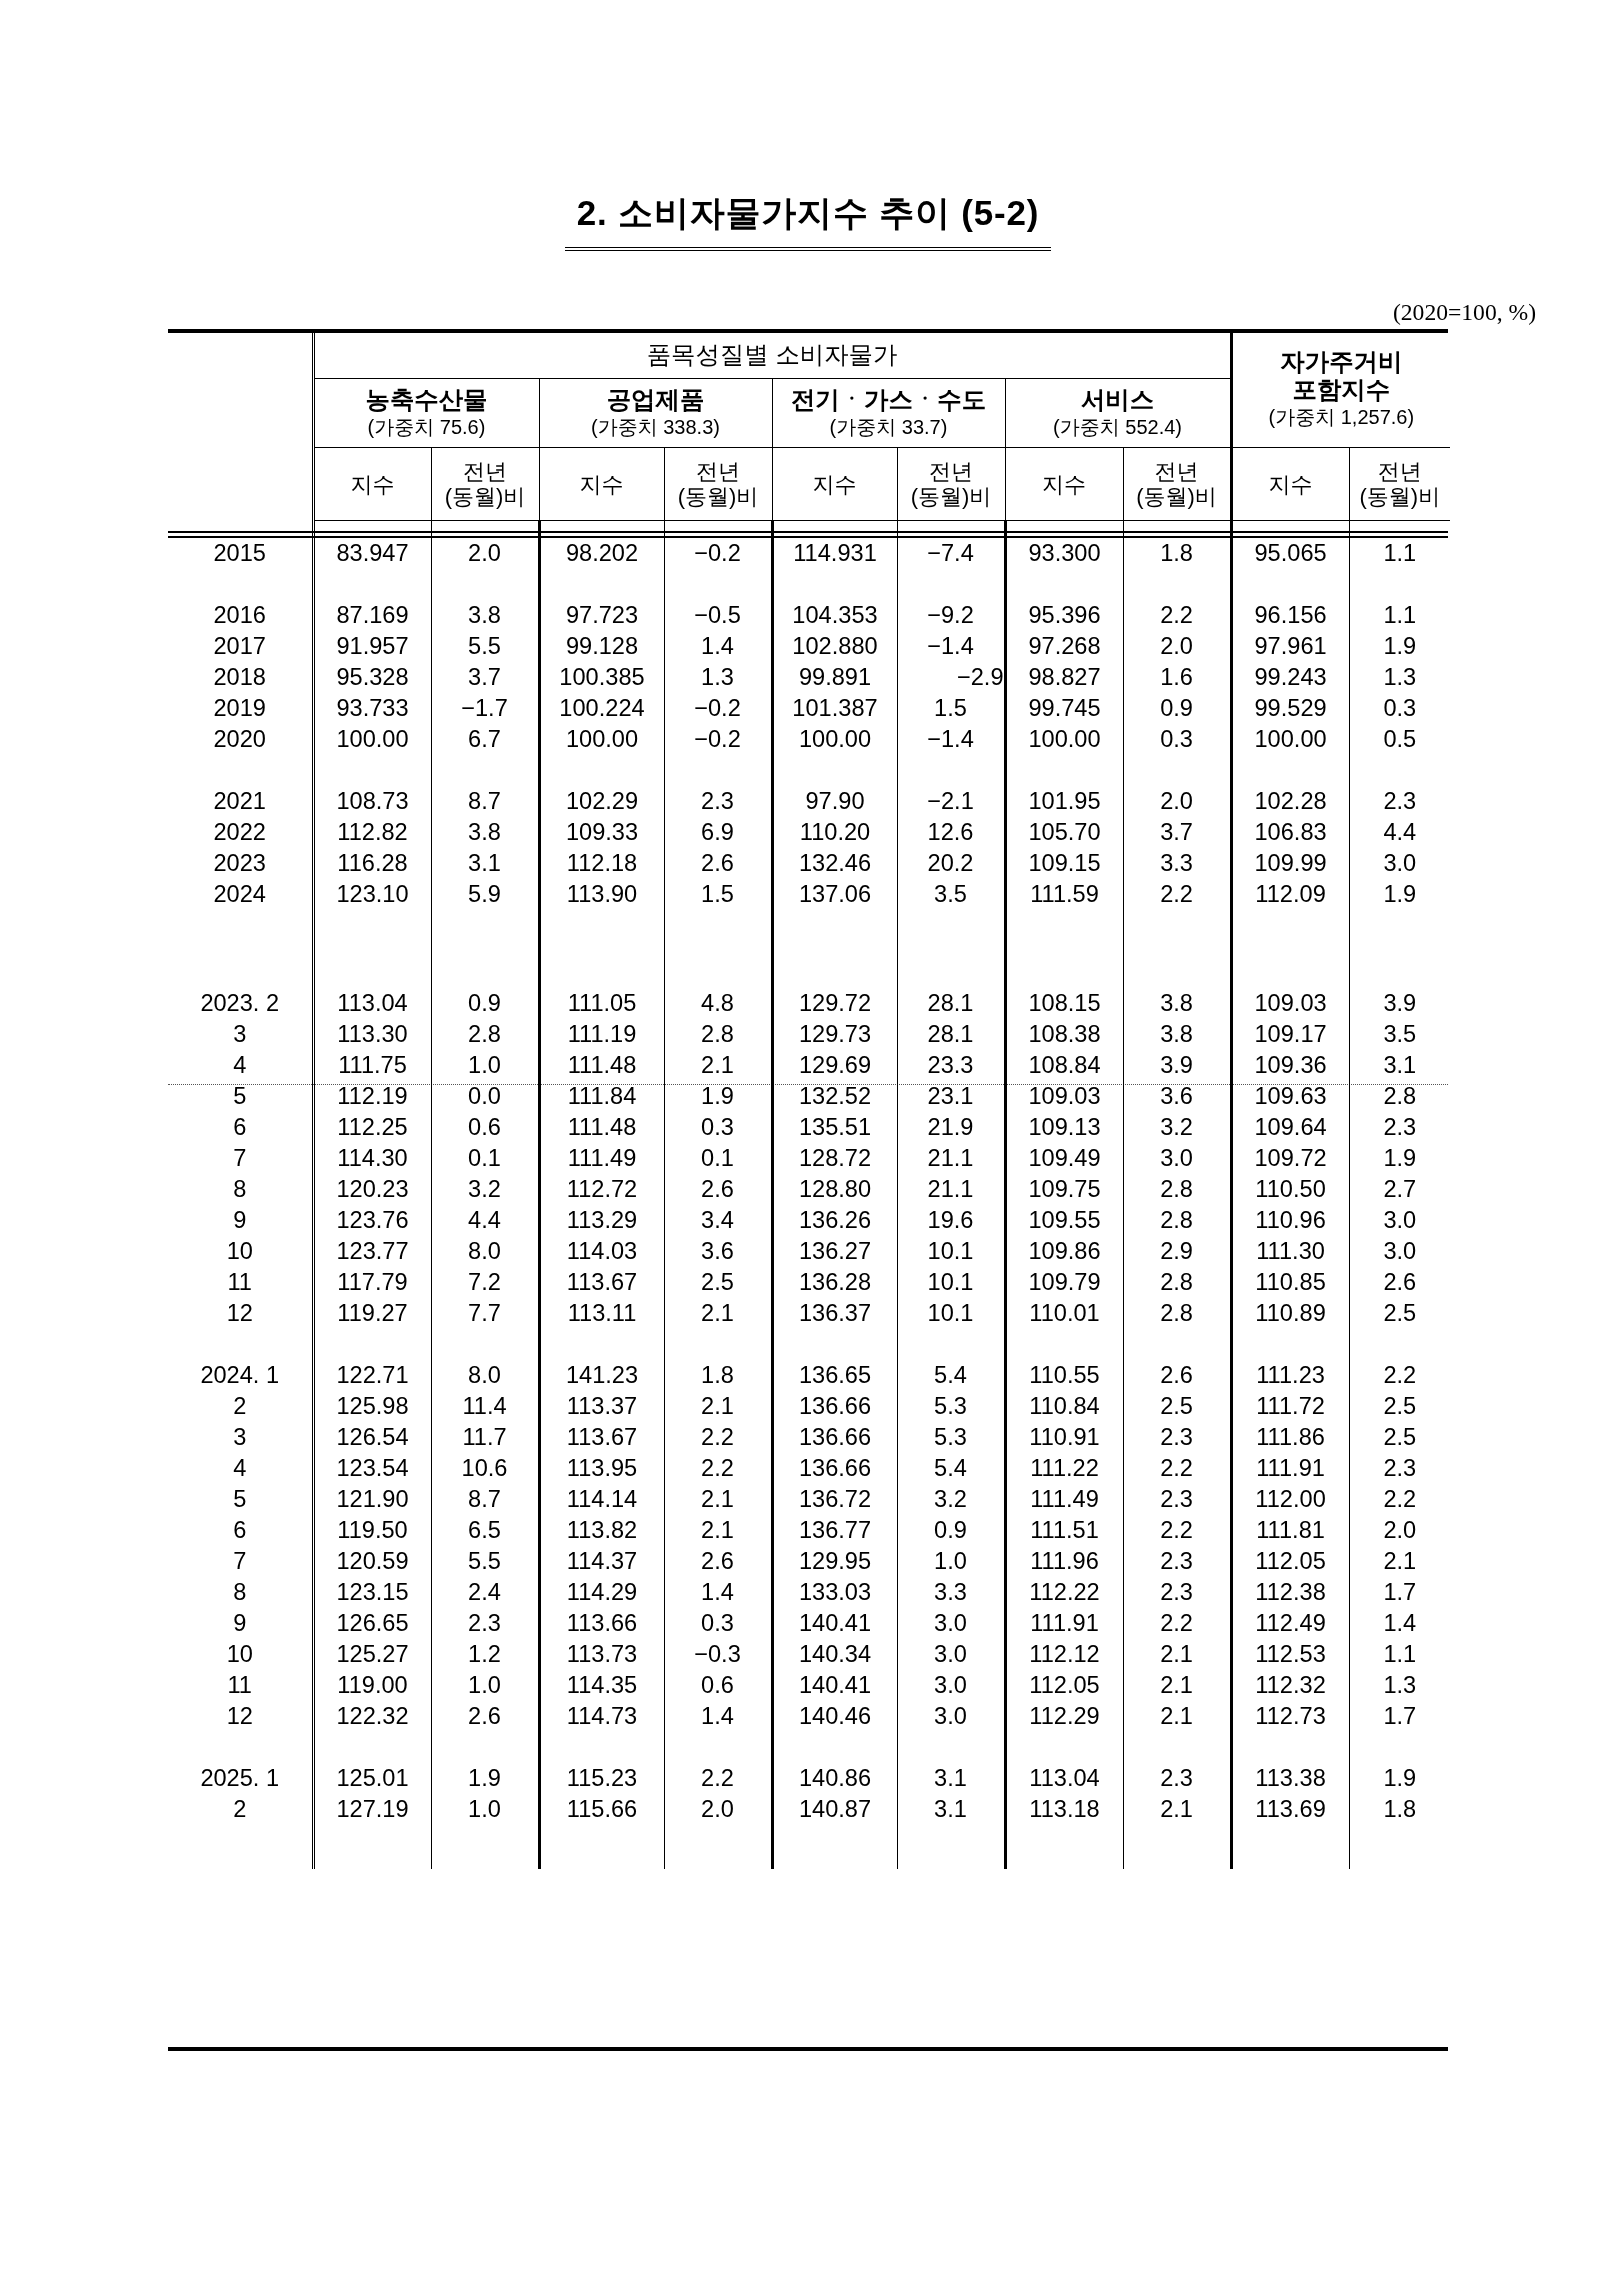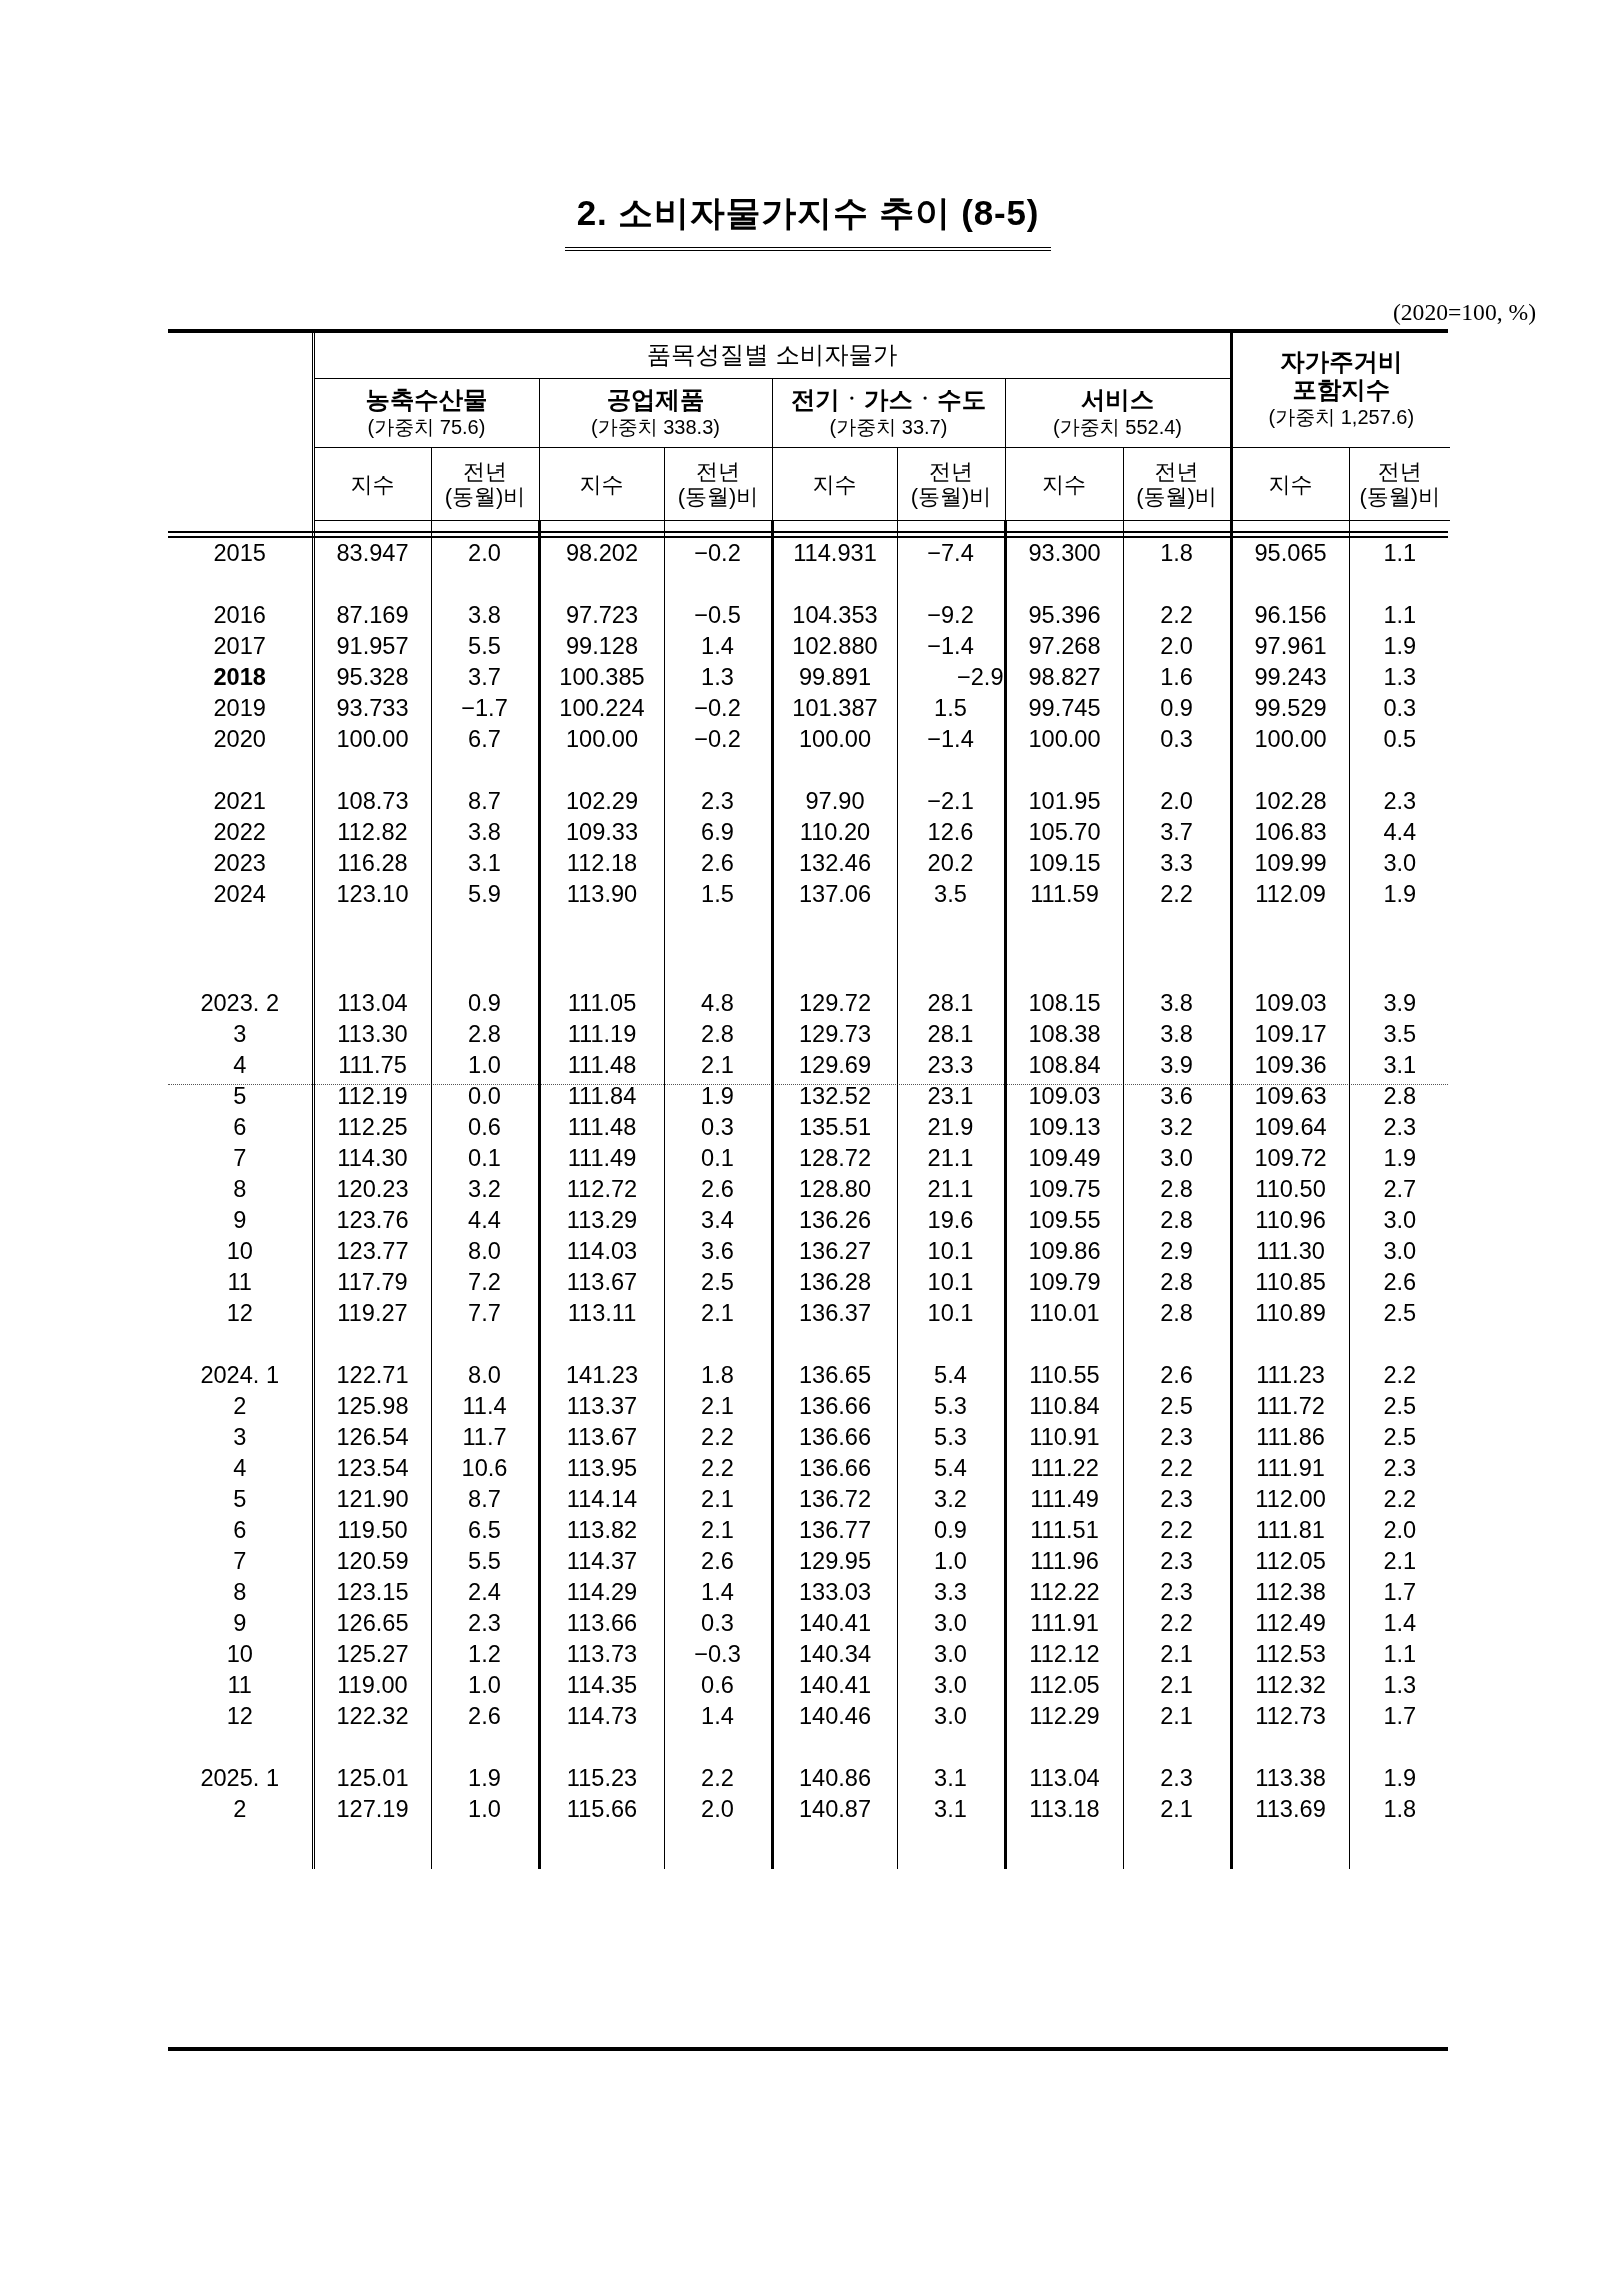--- a/index.html
+++ b/index.html
@@ -123,21 +123,21 @@
     font-family:"Liberation Serif","DejaVu Serif",serif;
     letter-spacing:3.4px;
   }
 </style>
 </head>
 <body>
 
 <div class="page">
 
   <div class="title-wrap">
-    <div class="title">2. 소비자물가지수 추이 (8-5)</div>
+    <div class="title">2. 소비자물가지수 추이 (5-2)</div>
   </div>
 
   <div class="unit-note">(2020=100, %)</div>
 
   <div class="rule-top"></div>
   <div class="rule-headerA"></div>
   <div class="rule-headerB"></div>
   <div class="rule-dots"></div>
   <div class="rule-bottom"></div>
 
@@ -272,21 +272,21 @@
             <td class="num" style="border-right:0.8px solid #000;">99.128</td>
             <td class="num" style="border-right:3.4px solid #000;">1.4</td>
             <td class="num" style="border-right:0.8px solid #000;">102.880</td>
             <td class="num" style="border-right:3.4px solid #000;">−1.4</td>
             <td class="num" style="border-right:0.8px solid #000;">97.268</td>
             <td class="num" style="border-right:3.4px solid #000;">2.0</td>
             <td class="num" style="border-right:0.8px solid #000;">97.961</td>
             <td class="num" style="border-right:none;">1.9</td>
           </tr>
           <tr class="datarow">
-            <td class="lbl" style="border-right:3.4px double #000;font-weight:bold;">2018</td>
+            <td class="lbl" style="border-right:3.4px double #000;">2018</td>
             <td class="num" style="border-right:0.8px solid #000;">95.328</td>
             <td class="num" style="border-right:3.4px solid #000;">3.7</td>
             <td class="num" style="border-right:0.8px solid #000;">100.385</td>
             <td class="num" style="border-right:3.4px solid #000;">1.3</td>
             <td class="num" style="border-right:0.8px solid #000;">99.891</td>
             <td class="num" style="border-right:3.4px solid #000;text-align:right;">−2.9</td>
             <td class="num" style="border-right:0.8px solid #000;">98.827</td>
             <td class="num" style="border-right:3.4px solid #000;">1.6</td>
             <td class="num" style="border-right:0.8px solid #000;">99.243</td>
             <td class="num" style="border-right:none;">1.3</td>

